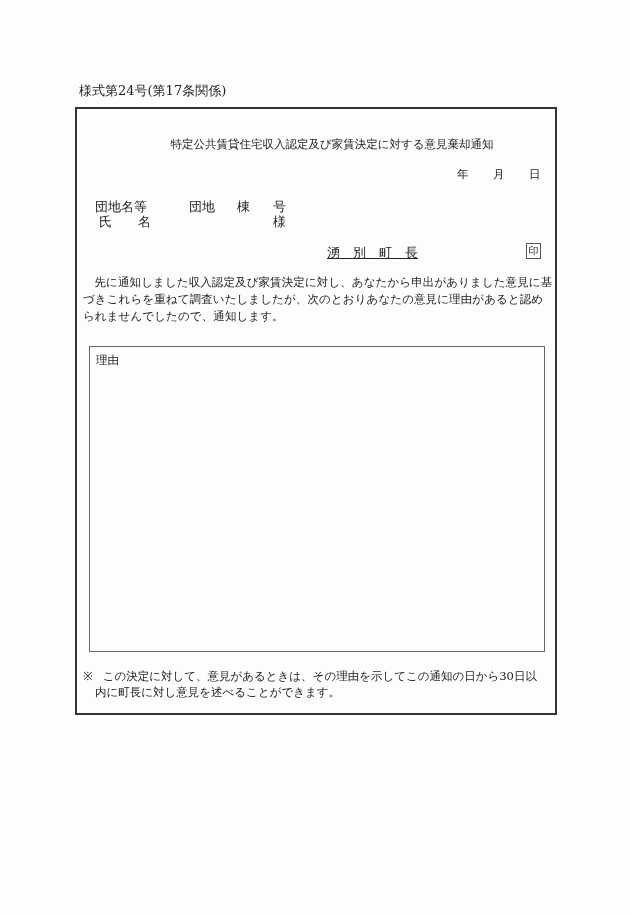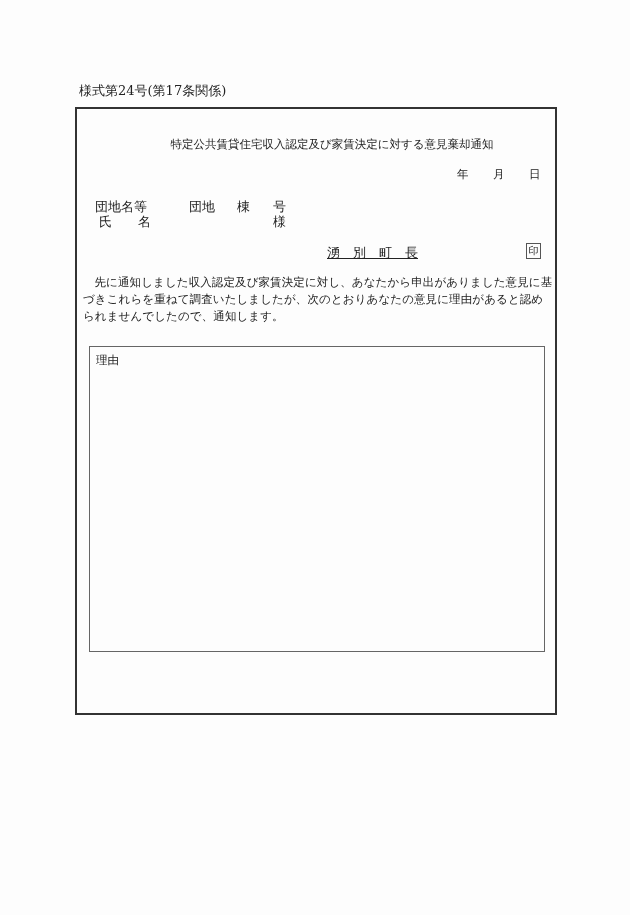--- a/index.html
+++ b/index.html
@@ -58,13 +58,17 @@
 
   <div class="abs addr" style="left:250px; top:135px;text-decoration:underline;">湧　別　町　長</div>
   <div class="abs" id="stamp">印</div>
 
   <div id="body-text">先に通知しました収入認定及び家賃決定に対し、あなたから申出がありました意見に基づきこれらを重ねて調査いたしましたが、次のとおりあなたの意見に理由があると認められませんでしたので、通知します。</div>
 
   <div id="reason-box">
     <div class="abs" id="reason-label">理由</div>
   </div>
 
+  <div id="note">
+    <span class="mark">※</span><span>この決定に対して、意見があるときは、その理由を示してこの通知の日から30日以</span>
+    <span class="line2">内に町長に対し意見を述べることができます。</span>
+  </div>
 </div>
 
 </body></html>

